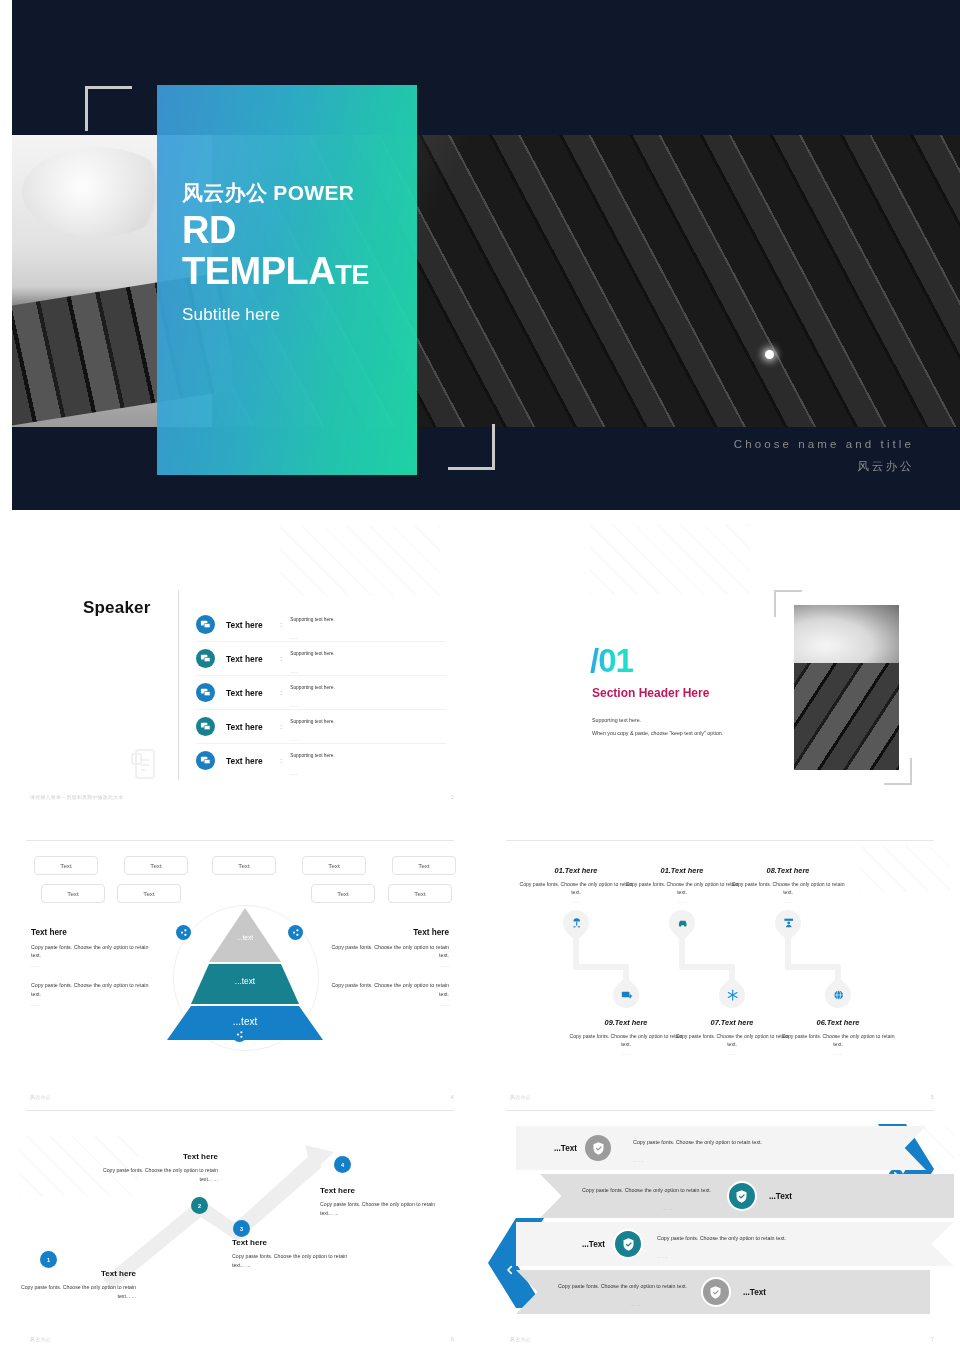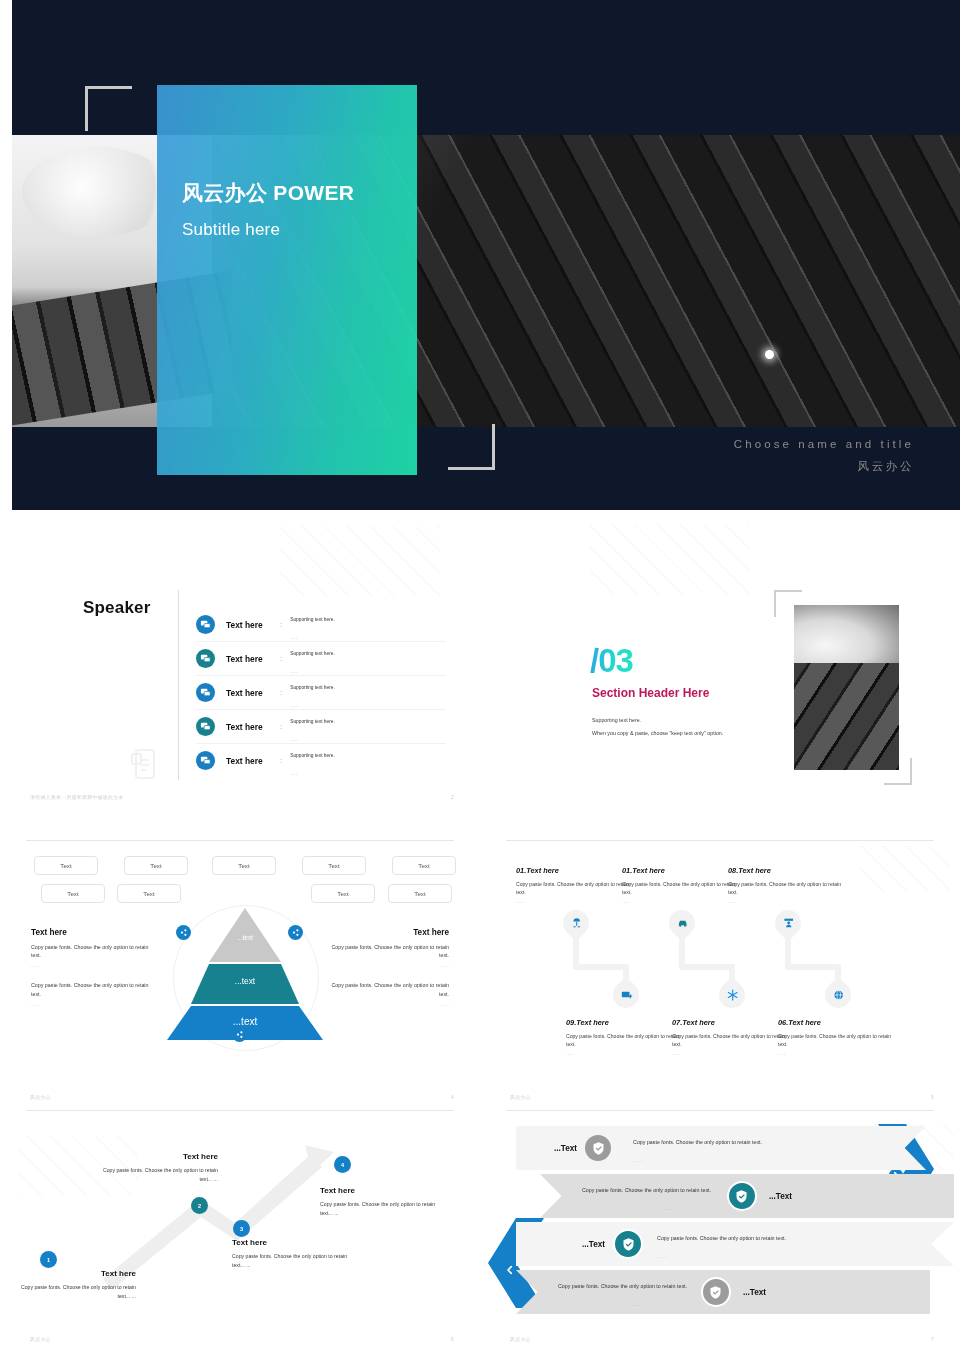--- a/index.html
+++ b/index.html
@@ -89,21 +89,21 @@
   .tbox{position:absolute;border:1px solid #e3e3e3;border-radius:4px;background:#fff;
     font-size:6.2px;color:#555;display:flex;align-items:center;justify-content:center;height:17px;width:62px;}
   .s4 .side{position:absolute;width:128px;}
   .s4 .side .h{font-size:8.2px;font-weight:700;color:#111;margin-bottom:6px;}
   .s4 .side p{margin:0 0 3px 0;font-size:5.3px;color:#3b3b3b;line-height:1.55;}
   .s4 .side .dots{font-size:5.3px;color:#c4c4c4;margin-bottom:13px;}
   .s4 .pico{position:absolute;width:15px;height:15px;border-radius:50%;background:#1580c8;display:flex;align-items:center;justify-content:center;}
 
   
   .s5{left:480px;top:840px;width:480px;height:270px;}
-  .s5 .col{position:absolute;width:120px;}
+  .s5 .col{position:absolute;width:120px;text-align:center;}
   .s5 .col .h{font-size:7.4px;font-weight:700;font-style:italic;color:#111;margin-bottom:5px;}
   .s5 .col p{margin:0;font-size:5.1px;color:#3b3b3b;line-height:1.6;}
   .s5 .col .dots{font-size:5.1px;color:#c9c9c9;margin-top:2px;}
   .pin{position:absolute;width:26px;height:26px;background:#f2f2f2;display:flex;align-items:center;justify-content:center;}
   .pin.up{border-radius:50% 50% 50% 0;transform:rotate(-45deg);}
   .pin.up>*{transform:rotate(45deg);}
   .pin.dn{border-radius:50% 0 50% 50%;transform:rotate(-45deg);}
   .pin.dn>*{transform:rotate(45deg);}
   .conn{position:absolute;background:#f2f2f2;}
 
@@ -136,20 +136,21 @@
         <div class="bld"></div>
       </div>
       <div class="cover-dot"></div>
     </div>
     <div class="bracket br-tl"></div>
     <div class="bracket br-br"></div>
     <div class="cover-panel"></div>
 
     <div class="cover-text">
       <div class="cover-l1">风云办公 POWER</div>
+      <div class="cover-big"><span>RD TEMPLA</span><span class="sm">TE</span></div>
       <div class="cover-sub">Subtitle here</div>
     </div>
 
     <div class="speaker">
       <div class="nm">Choose name and title</div>
       <div class="cn">风云办公</div>
     </div>
   </div>
 
   <div class="slide s2">
@@ -236,21 +237,21 @@
           <span class="t2">......</span>
         </span>
       </div>
     </div>
     <div class="wm wm-l">请在插入菜单一页眉和页脚中修改此文本</div>
     <div class="wm wm-r">2</div>
   </div>
 
   <div class="slide s3">
     <div class="bgwatermark" style="left:110px;right:auto;top:14px"></div>
-    <div class="num">/03</div>
+    <div class="num">/01</div>
     <div class="sh">Section Header Here</div>
     <div class="sp1">Supporting text here.</div>
     <div class="sp2">When you copy &amp; paste, choose "keep text only" option.</div>
     <div class="brk brk-tl"></div>
     <div class="brk brk-br"></div>
     <div class="photo">
       <div class="sky"></div>
     </div>
   </div>
 

